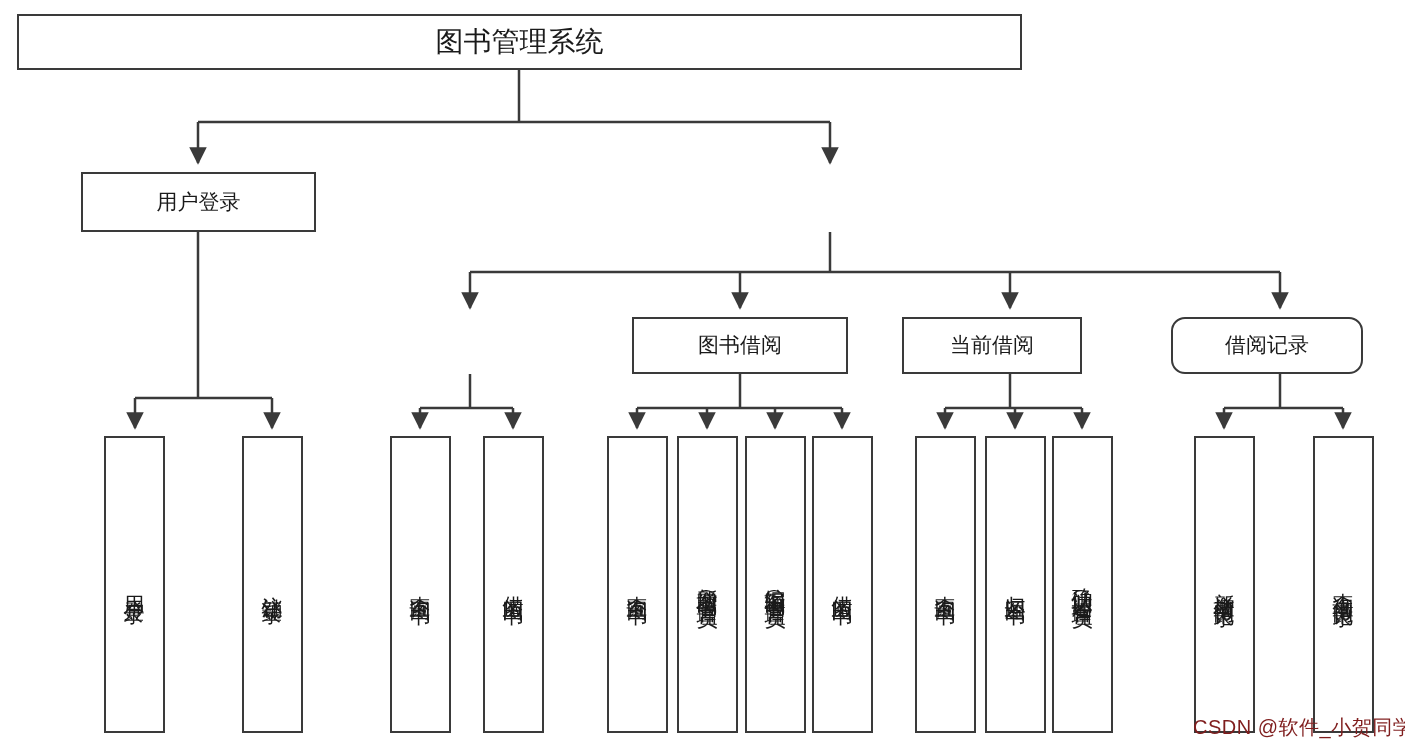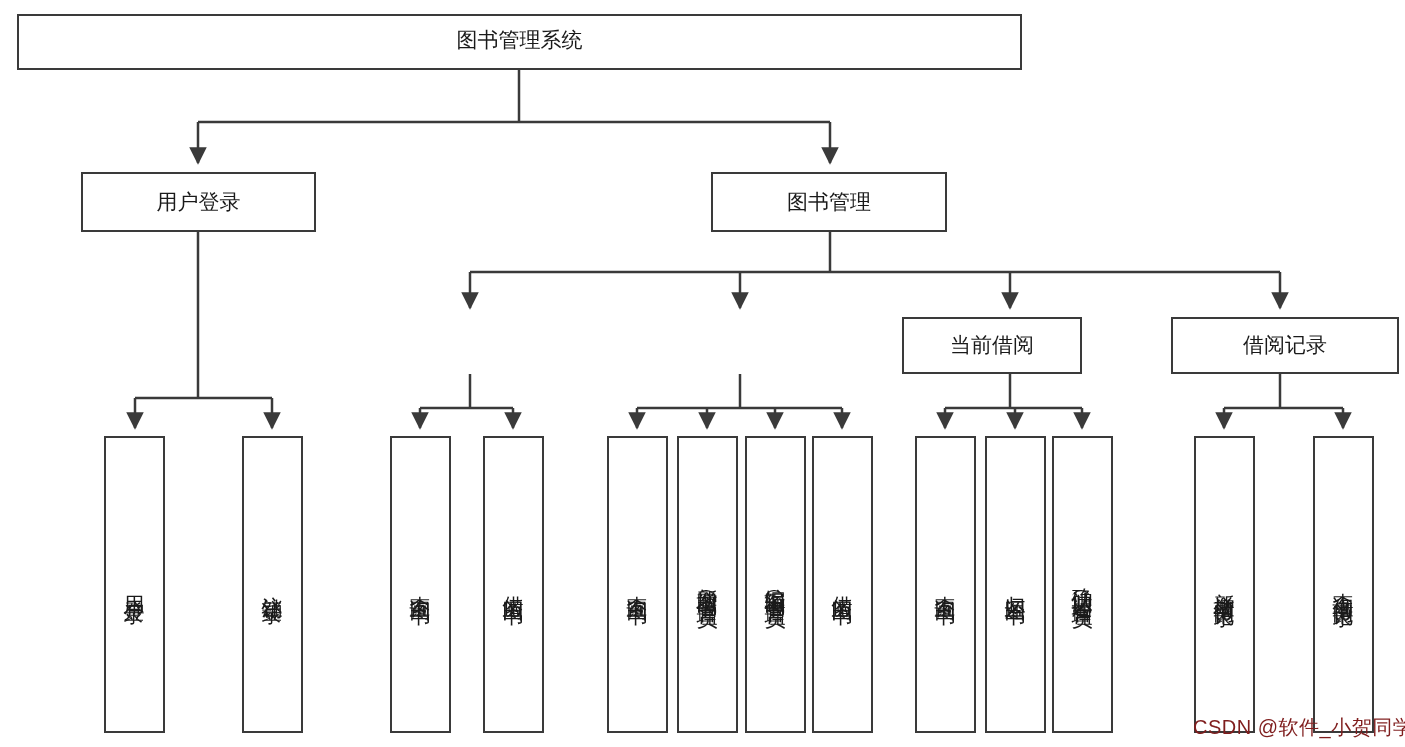--- a/index.html
+++ b/index.html
@@ -39,22 +39,21 @@
   .node .label {
     display: block;
     text-align: center;
     line-height: 1.18;
     white-space: nowrap;
   }
   .node.h .label {
     font-size: 21px;
   }
   .node.root .label {
-    font-size: 21px;
-    font-family: Liberation Mono, monospace;
+    font-size: 28px;
   }
   .node.v {
     align-items: center;
     justify-content: center;
   }
   .node.v .label {
     writing-mode: vertical-rl;
     text-orientation: upright;
     font-size: 21px;
     letter-spacing: 3px;
@@ -123,28 +122,28 @@
     </g>
   </svg>
 
   <div class="node root h" style="left:17px; top:14px; width:1005px; height:56px;">
     <span class="label">图书管理系统</span>
   </div>
 
   <div class="node h" style="left:81px; top:172px; width:235px; height:60px;">
     <span class="label">用户登录</span>
   </div>
-  <div class="node h" style="left:711px; top:172px; width:236px; height:60px;">
-    <span class="label">图书管理</span>
+
+  <div class="node h" style="left:632px; top:317px; width:216px; height:57px;">
+    <span class="label">图书借阅</span>
   </div>
-
   <div class="node h" style="left:902px; top:317px; width:180px; height:57px;">
     <span class="label">当前借阅</span>
   </div>
-  <div class="node h" style="left:1171px; top:317px; width:228px; height:57px;">
+  <div class="node h" style="left:1171px; top:317px; width:192px; height:57px;border-radius:14px;">
     <span class="label">借阅记录</span>
   </div>
 
   <div class="node v" style="left:104px; top:436px; width:61px; height:297px;">
     <span class="label">用户登录</span>
   </div>
   <div class="node v" style="left:242px; top:436px; width:61px; height:297px;">
     <span class="label">注销登录</span>
   </div>
 

